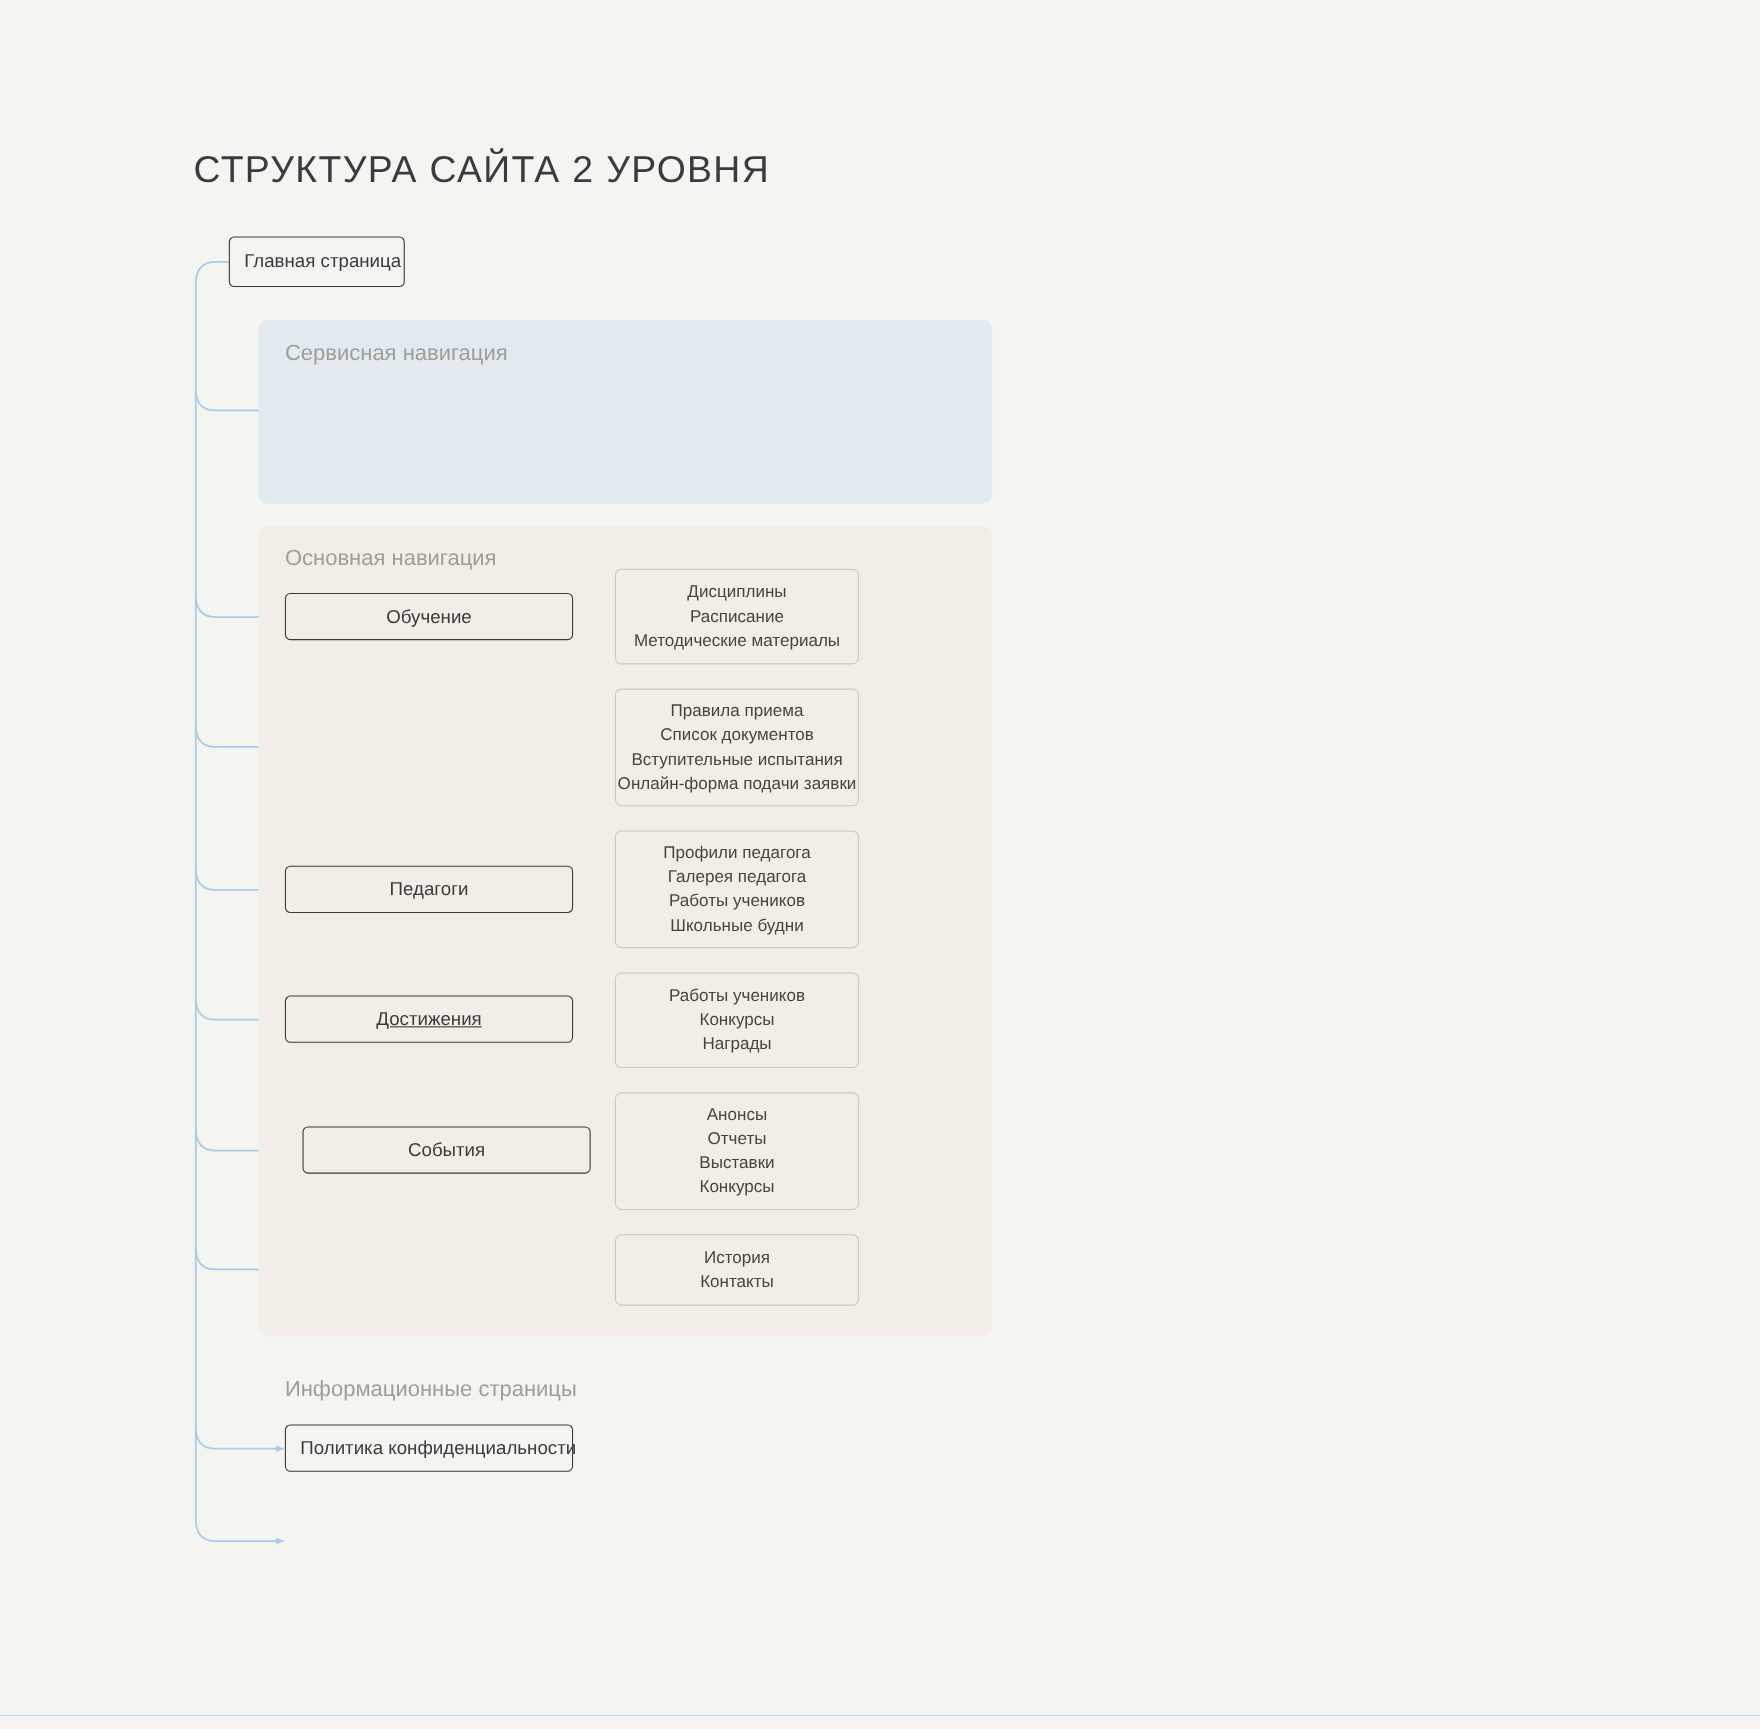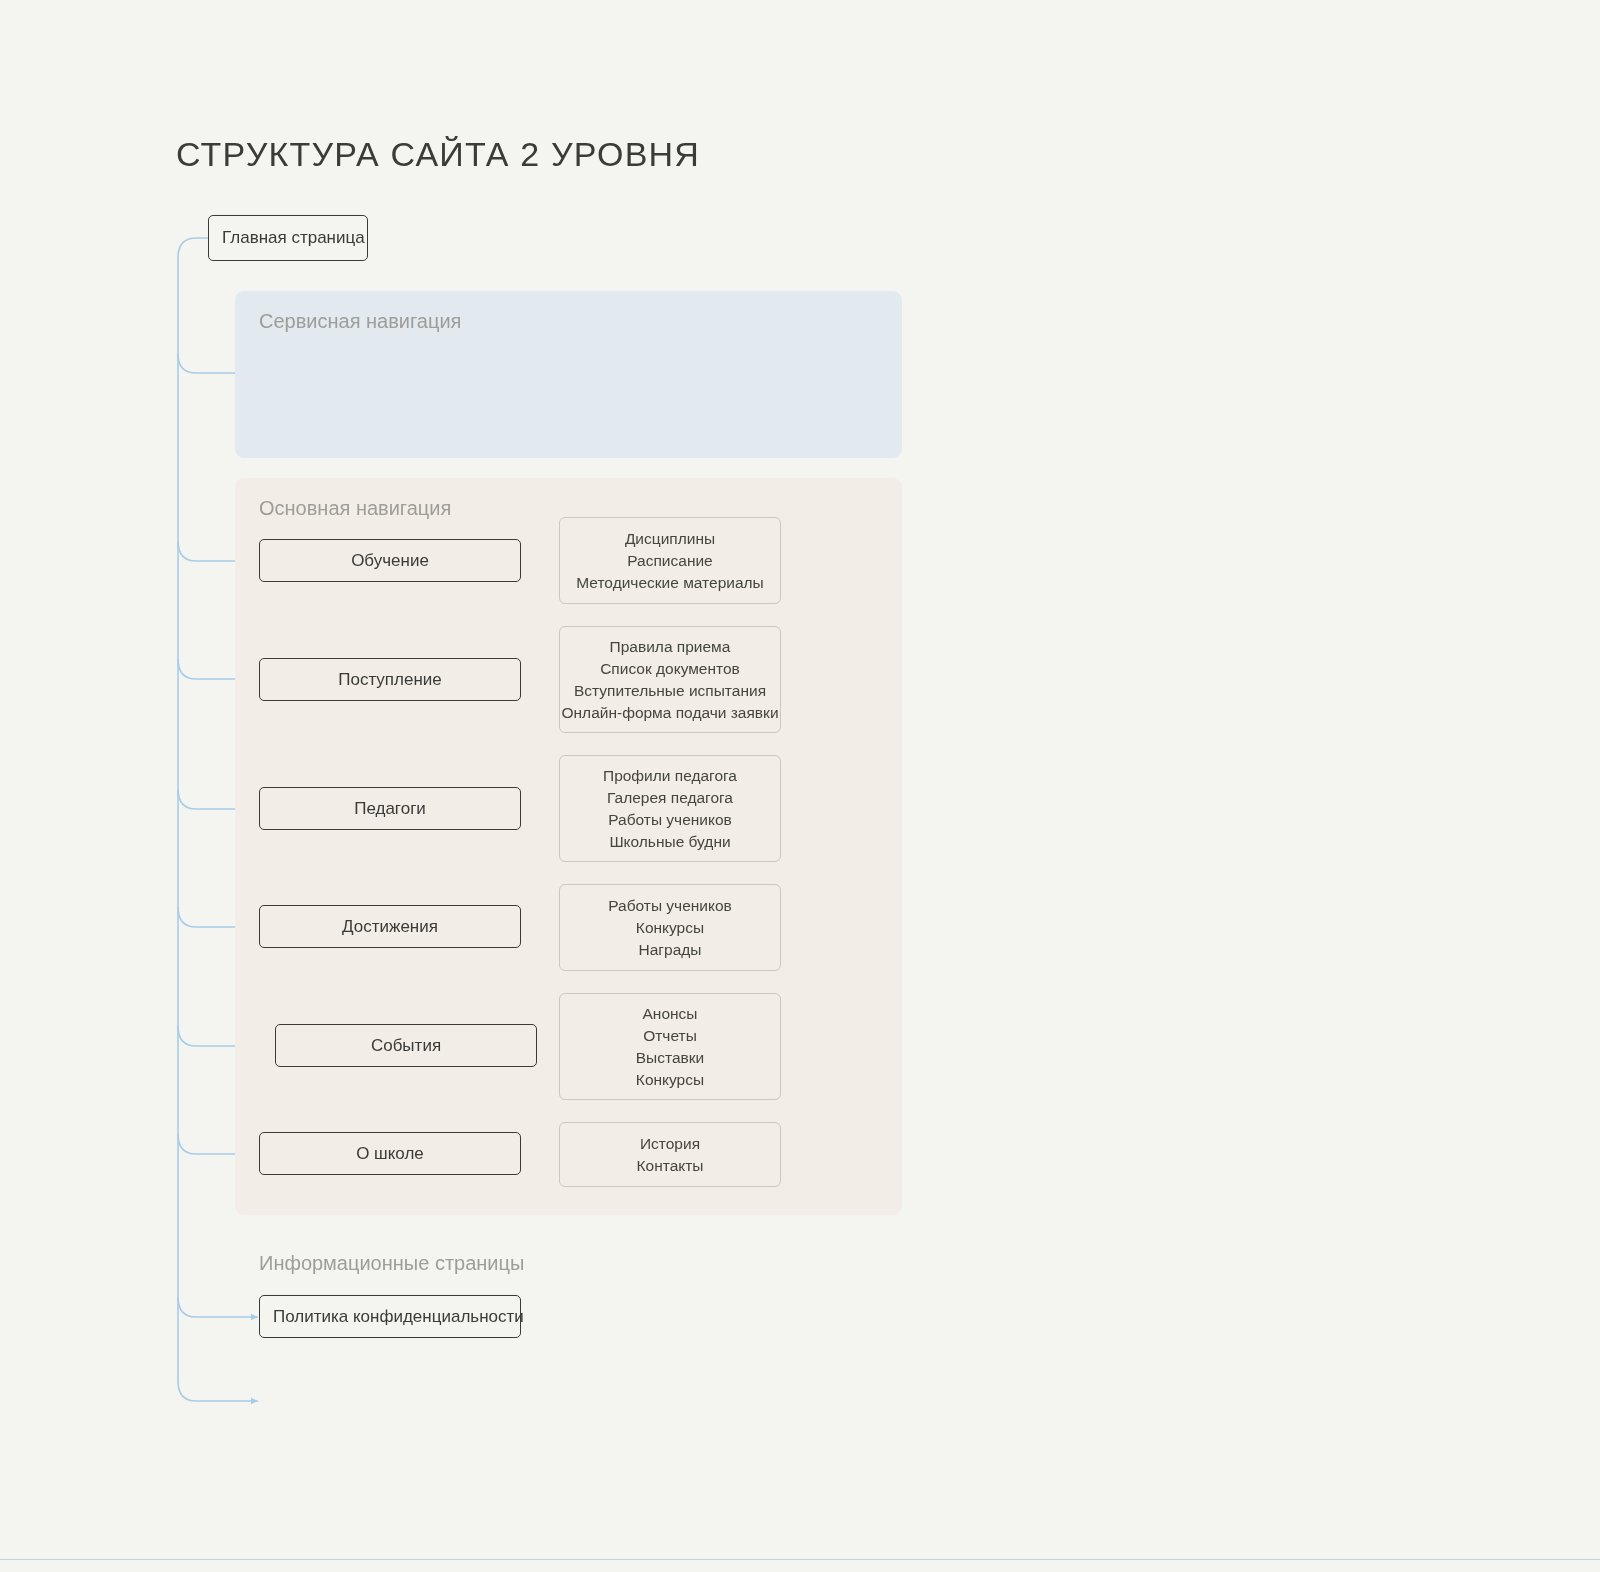--- a/index.html
+++ b/index.html
@@ -187,62 +187,56 @@
 
   <div class="node" style="left:259px; top:539px; width:262px; height:43px;">
     <span>Обучение</span>
   </div>
   <div class="leaf-box" style="left:559px; top:517px; width:222px; height:87px;">
     <div class="leaf-item">Дисциплины</div>
     <div class="leaf-item">Расписание</div>
     <div class="leaf-item">Методические материалы</div>
   </div>
 
-  <div class="node" style="left:259px; top:658px; width:262px; height:43px;">
-    <span>Поступление</span>
-  </div>
   <div class="leaf-box" style="left:559px; top:626px; width:222px; height:107px;">
     <div class="leaf-item">Правила приема</div>
     <div class="leaf-item">Список документов</div>
     <div class="leaf-item">Вступительные испытания</div>
     <div class="leaf-item">Онлайн-форма подачи заявки</div>
   </div>
 
   <div class="node" style="left:259px; top:787px; width:262px; height:43px;">
     <span>Педагоги</span>
   </div>
   <div class="leaf-box" style="left:559px; top:755px; width:222px; height:107px;">
     <div class="leaf-item">Профили педагога</div>
     <div class="leaf-item">Галерея педагога</div>
     <div class="leaf-item">Работы учеников</div>
     <div class="leaf-item">Школьные будни</div>
   </div>
 
-  <div class="node" style="left:259px; top:905px; width:262px; height:43px;">
+  <div class="node" style="left:259px; top:905px; width:262px; height:43px;text-decoration:underline;">
     <span>Достижения</span>
   </div>
   <div class="leaf-box" style="left:559px; top:884px; width:222px; height:87px;">
     <div class="leaf-item">Работы учеников</div>
     <div class="leaf-item">Конкурсы</div>
     <div class="leaf-item">Награды</div>
   </div>
 
   <div class="node" style="left:259px; top:1024px; width:262px; height:43px;margin-left:16px;">
     <span>События</span>
   </div>
   <div class="leaf-box" style="left:559px; top:993px; width:222px; height:107px;">
     <div class="leaf-item">Анонсы</div>
     <div class="leaf-item">Отчеты</div>
     <div class="leaf-item">Выставки</div>
     <div class="leaf-item">Конкурсы</div>
   </div>
 
-  <div class="node" style="left:259px; top:1132px; width:262px; height:43px;">
-    <span>О школе</span>
-  </div>
   <div class="leaf-box" style="left:559px; top:1122px; width:222px; height:65px;align-items:center;">
     <div class="leaf-item">История</div>
     <div class="leaf-item">Контакты</div>
   </div>
 
   <div class="section-panel info" style="left:235px; top:1240px; width:667px; height:185px;"></div>
   <div class="section-label" style="left:259px; top:1252px;">Информационные страницы</div>
 
   <div class="node left-text" style="left:259px; top:1295px; width:262px; height:43px;">
     <span>Политика конфиденциальности</span>

